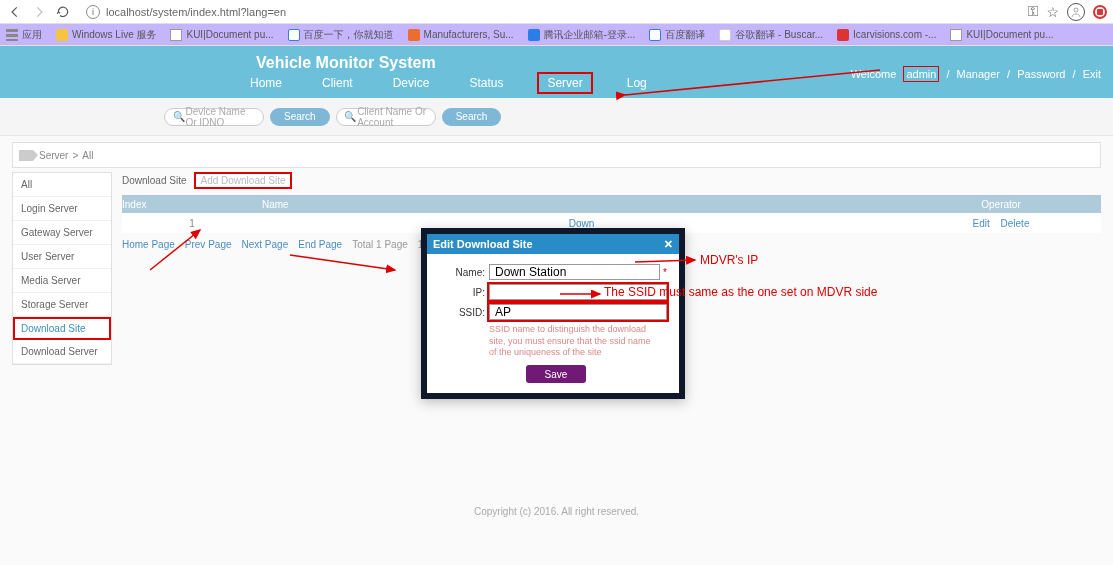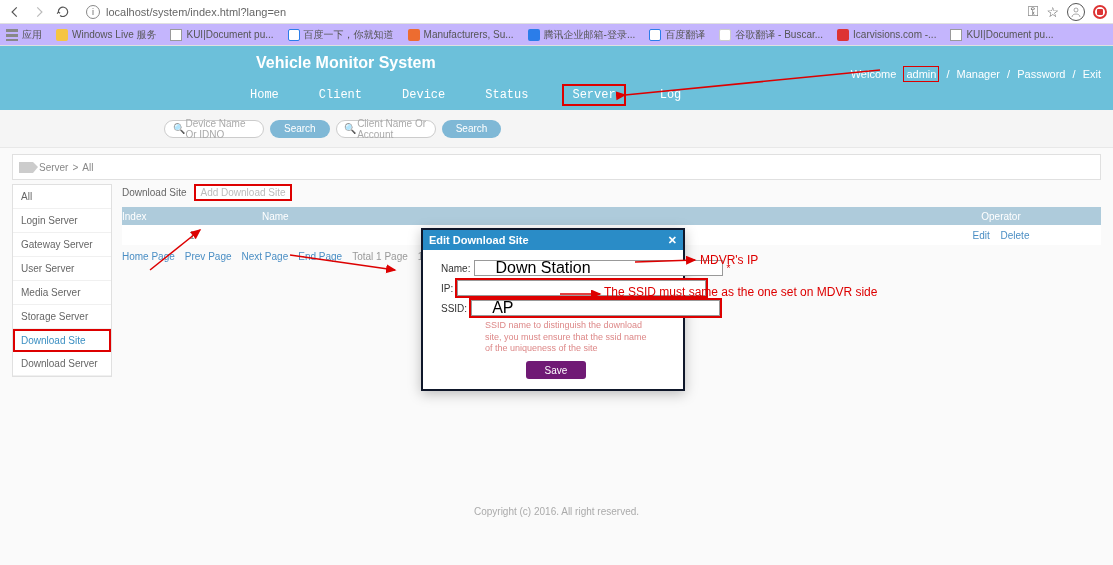--- a/index.html
+++ b/index.html
@@ -25,27 +25,27 @@
   .ico.yellow { background:#f5c542; border-radius:2px;}
   .ico.page { background:#fff; border:1px solid #999;}
   .ico.orange { background:#ed6c30; border-radius:2px;}
   .ico.baidu { background:#fff; border:1px solid #2b7de9; border-radius:2px;}
   .ico.mail { background:#2b7de9; border-radius:2px;}
   .ico.g { background:#fff; border:1px solid #ccc; border-radius:2px;}
   .ico.red { background:#d33; border-radius:2px;}
 
   
   .app { position:relative; }
-  .app-header { background:#6cc0da; color:#fff; height:64px; position:relative; }
+  .app-header { background:#6cc0da; color:#fff; height:52px; position:relative; }
   .title { position:absolute; left:256px; top:8px; font-size:16px; font-weight:bold; }
   .welcome { position:absolute; right:10px; top:22px; font-size:11px; }
   .welcome span { margin:0 2px;}
   .welcome .admin { border:1px solid #d00; padding:1px 2px;}
   .nav { position:absolute; left:244px; bottom:4px; display:flex; gap:28px; font-size:12px; align-items:center; }
-  .nav .item { color:#fff; padding:3px 6px;font-family:Liberation Mono, monospace;}
+  .nav .item { color:#fff; padding:3px 6px;}
   .nav .item.active { border:2px solid #d00; padding:2px 8px;}
 
   
   .search-row { height:38px; display:flex; align-items:center; padding-left:164px; gap:6px; background:#f5f5f5; border-bottom:1px solid #e8e8e8;}
   .pill-input { border:1px solid #ccc; border-radius:10px; height:18px; padding:0 8px; font-size:10px; color:#aaa; background:#fff; display:flex;align-items:center;}
   .pill-input.w1 { width:100px;}
   .pill-input.w2 { width:100px;}
   .pill-btn { border:none; background:#7fb8d6; color:#fff; border-radius:10px; height:18px; padding:0 14px; font-size:10px;}
 
   
@@ -73,27 +73,27 @@
   .td.name { flex:1; text-align:center;}
   .td.op { width:200px; text-align:center;}
   .td.op span { margin:0 4px;}
 
   .pager { display:flex; gap:10px; font-size:10px; color:#999; margin-top:6px;}
   .pager .link { color:#4a8ec4;}
 
   .footer { position:absolute; bottom:48px; width:100%; text-align:center; font-size:10px; color:#aaa;}
 
   
-  .dialog { position:absolute; left:421px; top:228px; width:264px; background:#fff; border:2px solid #0f172a; box-shadow:0 3px 12px rgba(0,0,0,0.25);}
+  .dialog { position:absolute; left:421px; top:228px; width:264px; background:#fff; border:6px solid #0f172a; box-shadow:0 3px 12px rgba(0,0,0,0.25);}
   .dlg-title { background:#2a8cc7; color:#fff; height:20px; display:flex; align-items:center; padding:0 6px; font-size:11px; font-weight:bold; justify-content:space-between;}
   .dlg-title .x { color:#fff; font-weight:bold; cursor:pointer;}
   .dlg-body { padding:10px 12px 10px 18px; }
   .fld { display:flex; align-items:center; margin-bottom:4px; font-size:10px;}
   .fld label { width:40px; text-align:right; margin-right:4px; color:#333;}
-  .fld input { flex:1; border:1px solid #999; height:16px; padding:0 20px; font-size:16px;}
+  .fld input { flex:1; border:1px solid #999; height:16px; padding:0 5px; font-size:12px;}
   .fld .star { color:#d00; margin-left:3px;}
   .fld.red-box input { outline:2px solid #d00;}
   .note { font-size:9px; color:#d88; margin-left:44px; margin-top:2px; line-height:1.3; width:170px;}
   .save-btn { display:block; margin:6px auto 0; background:#701a75; color:#fff; border:none; border-radius:3px; width:60px; height:18px; font-size:10px;}
 
   
   .anno { position:absolute; color:#d00; font-size:12px; pointer-events:none;}
   svg.arrows { position:absolute; top:0; left:0; pointer-events:none;}
 </style>
 </head>

